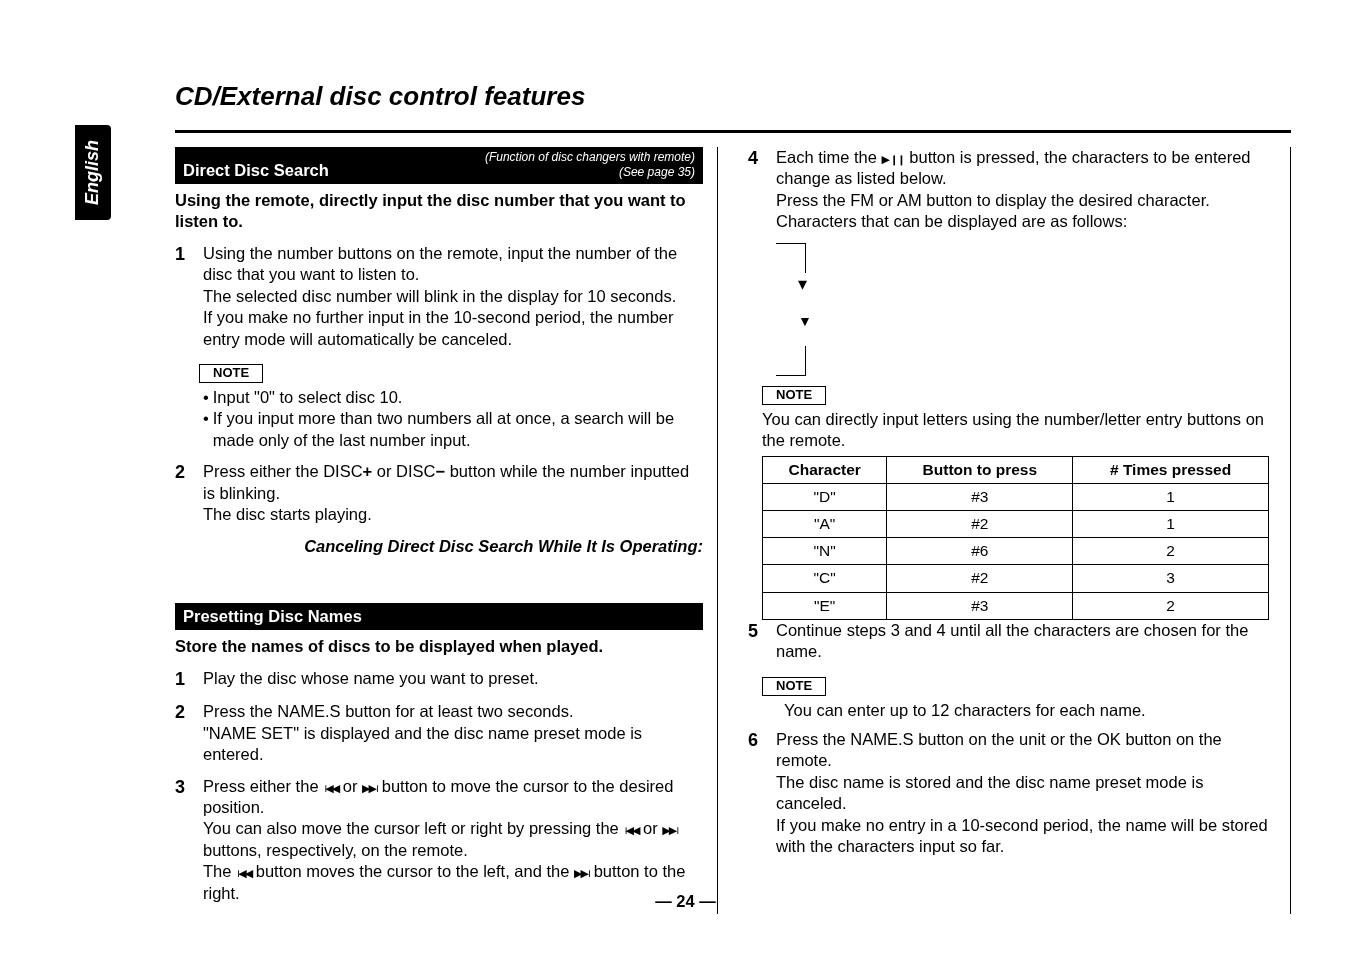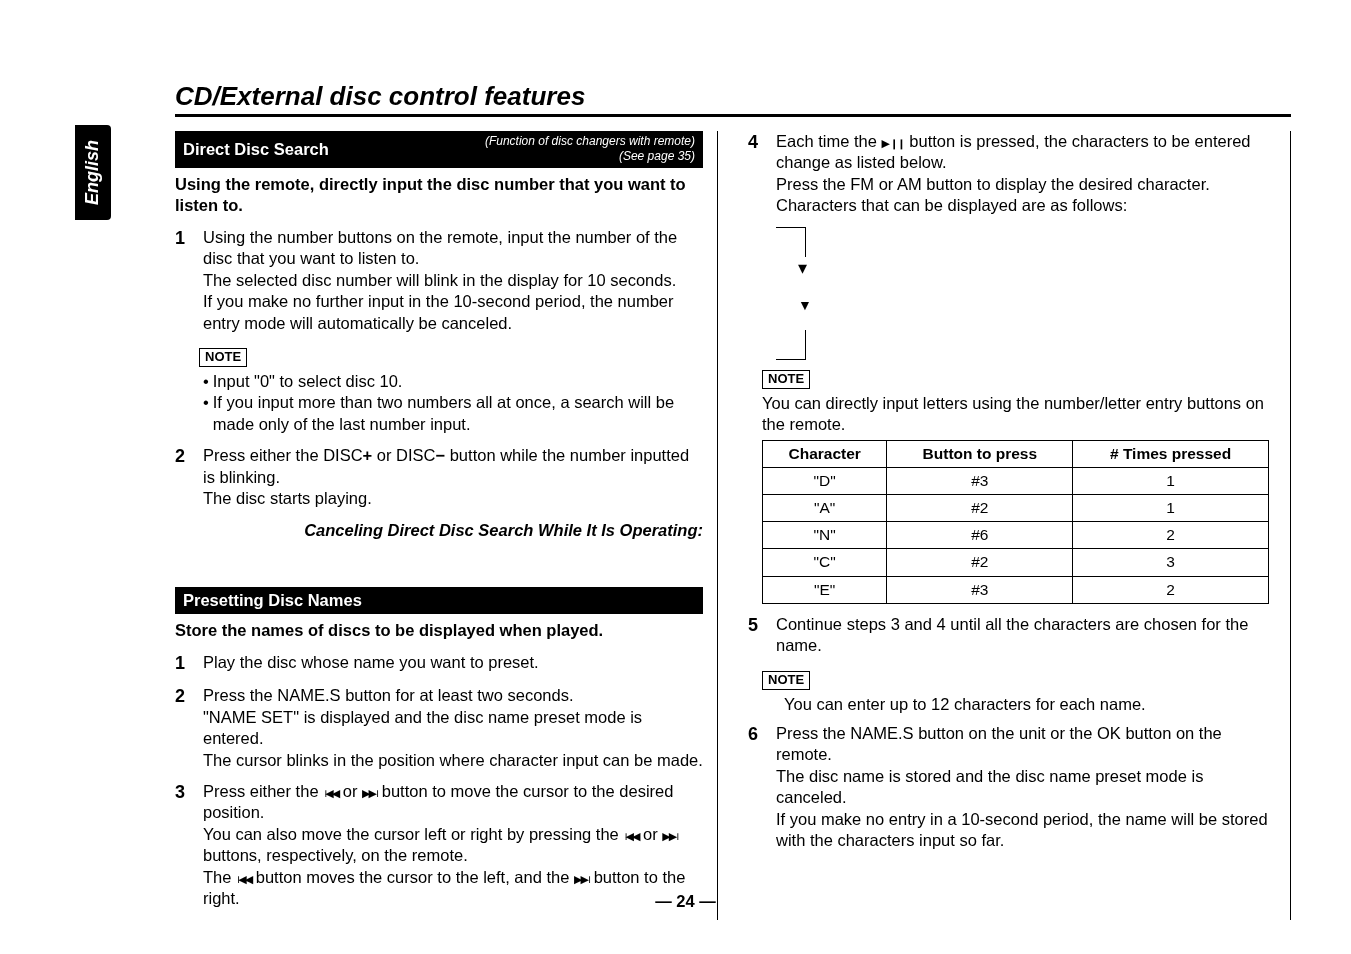--- a/index.html
+++ b/index.html
@@ -34,21 +34,21 @@
     display: flex;
     align-items: center;
     justify-content: center;
     writing-mode: vertical-rl;
     transform: rotate(180deg);
     border-radius: 4px 0 0 4px;
   }
   .title-wrap {
     margin-left: 95px;
     border-bottom: 3px solid #000;
-    padding-bottom: 0;
+    padding-bottom: 16px;
     margin-bottom: 14px;
   }
   .title {
     font-size: 26px;
     font-weight: bold;
     font-style: italic;
   }
   .columns {
     margin-left: 95px;
     display: flex;
@@ -58,40 +58,40 @@
   .right-rule {
     border-right: 1.5px solid #000;
     padding-right: 14px;
   }
   .black-bar {
     background: #000;
     color: #fff;
     font-weight: bold;
     padding: 3px 8px;
     display: flex;
-    align-items: center;
+    align-items: flex-end;
     gap: 24px;
     margin-bottom: 6px;
   }
   .black-bar .sub {
     color: #fff;
     font-style: italic;
     font-weight: normal;
     font-size: 12px;
     margin-left: auto;
     text-align: right;
   }
   .intro { font-weight: bold; margin-bottom: 10px; }
   .step { display: flex; gap: 10px; margin-bottom: 10px; }
   .step-num { font-weight: bold; width: 18px; flex-shrink: 0; font-size: 18px; }
   .step-body { flex: 1; }
   .note-box {
     border: 1.5px solid #000;
     display: inline-block;
-    padding: 0px 5px;
+    padding: 0px 13px;
     font-weight: bold;
     font-size: 13px;
     margin: 4px 0 4px 24px;
   }
   .note-box.noindent { margin-left: 0; }
   .bullets { margin-left: 28px; margin-bottom: 10px; }
   .bullets .b { display: flex; gap: 4px; }
   .bullets .b::before { content: "•"; }
   .subhead { font-weight: bold; font-style: italic; margin-top: 4px; }
   .subhead-block { margin-left: 28px; margin-bottom: 18px; }
@@ -105,21 +105,20 @@
   .charbox {
     border: 1.5px solid #000;
     width: 44px; height: 44px;
     margin-left: 28px;
   }
   table.char {
     border-collapse: collapse;
     width: 96%;
     margin-left: 14px;
     margin-top: 4px;
-    margin-bottom: 10px;
     padding-left: 44px;
   }
   table.char th, table.char td {
     border: 1.5px solid #000;
     padding: 3px 6px;
     text-align: center;
     font-size: 15.5px;
   }
   table.char th { font-weight: bold; }
   .indent-text { margin-left: 14px; }
@@ -194,21 +193,20 @@
       <div class="step">
         <div class="step-num">1</div>
         <div class="step-body">Play the disc whose name you want to preset.</div>
       </div>
 
       <div class="step">
         <div class="step-num">2</div>
         <div class="step-body">
           <div>Press the NAME.S button for at least two seconds.</div>
           <div>"NAME SET" is displayed and the disc name preset mode is entered.</div>
-          <div>The cursor blinks in the position where character input can be made.</div>
         </div>
       </div>
 
       <div class="step">
         <div class="step-num">3</div>
         <div class="step-body">
           <div>
             <span>Press either the </span><span class="prev-icon"></span><span> or </span><span class="next-icon"></span><span> button to move the cursor to the desired position.</span>
           </div>
           <div>

